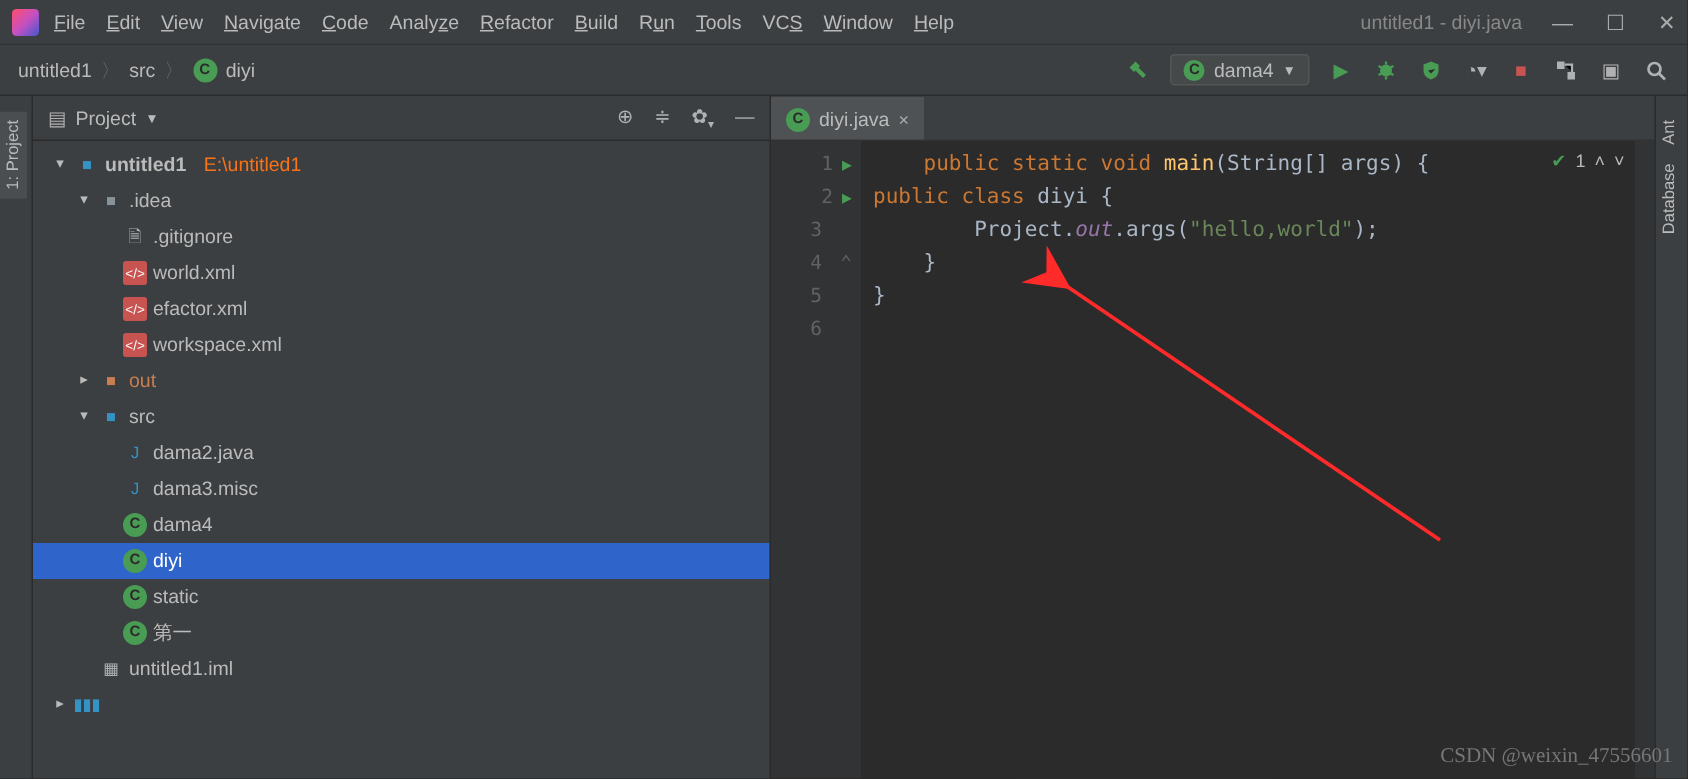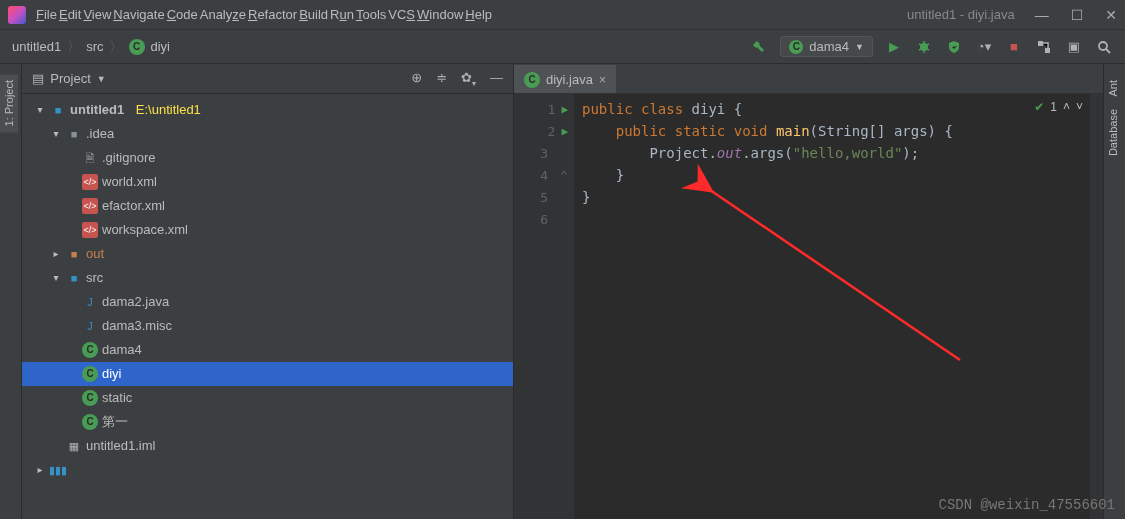--- a/index.html
+++ b/index.html
@@ -14,21 +14,21 @@
   height: 30px; background: #3c3f41;
   display: flex; align-items: center;
   padding: 0 8px;
   border-bottom: 1px solid #323232;
 }
 .app-icon {
   width: 18px; height: 18px; margin-right: 10px;
   background: linear-gradient(135deg, #ff4d6d 0%, #c850c0 50%, #4158d0 100%);
   border-radius: 3px;
 }
-.menu { display: flex; gap: 2px; flex: 1; }
+.menu { display: flex; gap: 14px; flex: 1; }
 .menu-item { color: #bbbbbb; cursor: pointer; }
 .menu-item u { text-decoration: underline; }
 .title-text { color: #888; margin: 0 20px; }
 .win-controls { display: flex; gap: 22px; color: #aaa; margin-left: auto; }
 .win-controls span { cursor: pointer; font-size: 14px; }
 
 .navbar {
   height: 34px; background: #3c3f41;
   display: flex; align-items: center;
   padding: 0 12px; border-bottom: 1px solid #2b2b2b;
@@ -92,21 +92,21 @@
   padding: 0 8px; cursor: pointer; white-space: nowrap;
 }
 .tree-row.selected { background: #2f65ca; color: #fff; }
 .tree-row .indent { display: inline-block; }
 .arrow { width: 12px; text-align: center; color: #bbb; font-size: 10px; }
 .arrow.blank { visibility: hidden; }
 .file-icon { width: 16px; height: 16px; display: inline-flex; align-items: center; justify-content: center; font-size: 11px; }
 .folder-icon { color: #87939a; }
 .folder-icon.module { color: #3592c4; }
 .folder-icon.out { color: #c87e4e; }
-.dim { color: #fde047; }
+.dim { color: #f97316; }
 .xml-icon { background: #c75450; color: #fff; border-radius: 2px; font-size: 9px; padding: 0 2px; }
 .bars-icon { color: #3592c4; }
 
 .editor-area {
   flex: 1; display: flex; flex-direction: column;
   background: #2b2b2b;
 }
 .editor-tabs {
   height: 30px; background: #3c3f41;
   display: flex; align-items: flex-end;
@@ -161,21 +161,21 @@
   padding-top: 10px;
 }
 
 .annotation-arrow {
   position: absolute; top: 130px; left: 560px;
   pointer-events: none; z-index: 50;
 }
 .watermark {
   position: absolute; bottom: 6px; right: 10px;
   color: #777; font-size: 14px;
-  font-family: Liberation Mono, monospace;
+  font-family: Liberation Serif, serif;
 }
 svg { display: block; }
 </style>
 </head>
 <body>
 
 <div class="titlebar">
   <div class="app-icon"></div>
   <div class="menu">
     <span class="menu-item"><u>F</u>ile</span>
@@ -399,22 +399,22 @@
         <div class="gutter-row">
             <span>5</span>
             <span class="fold-hint"></span>
           </div>
         <div class="gutter-row">
             <span>6</span>
             <span class="fold-hint"></span>
           </div>
       </div>
       <div class="code">
+        <div class="code-line"><span class="kw">    public static void </span><span class="mtd">main</span><span class="pln">(String[] args) {</span></div>
         <div class="code-line"><span class="kw">public class </span><span class="cls">diyi </span><span class="pln">{</span></div>
-        <div class="code-line"><span class="kw">    public static void </span><span class="mtd">main</span><span class="pln">(String[] args) {</span></div>
         <div class="code-line"><span class="pln">        Project.</span><span class="fld">out</span><span class="pln">.args(</span><span class="str">"hello,world"</span><span class="pln">);</span></div>
         <div class="code-line"><span class="pln">    }</span></div>
         <div class="code-line"><span class="pln">}</span></div>
         <div class="code-line"><span class="pln"></span></div>
       </div>
       <div class="marker-bar"></div>
       <div class="code-status">
         <span class="check-green">✔</span>
         <span>1</span>
         <span>˄</span>

